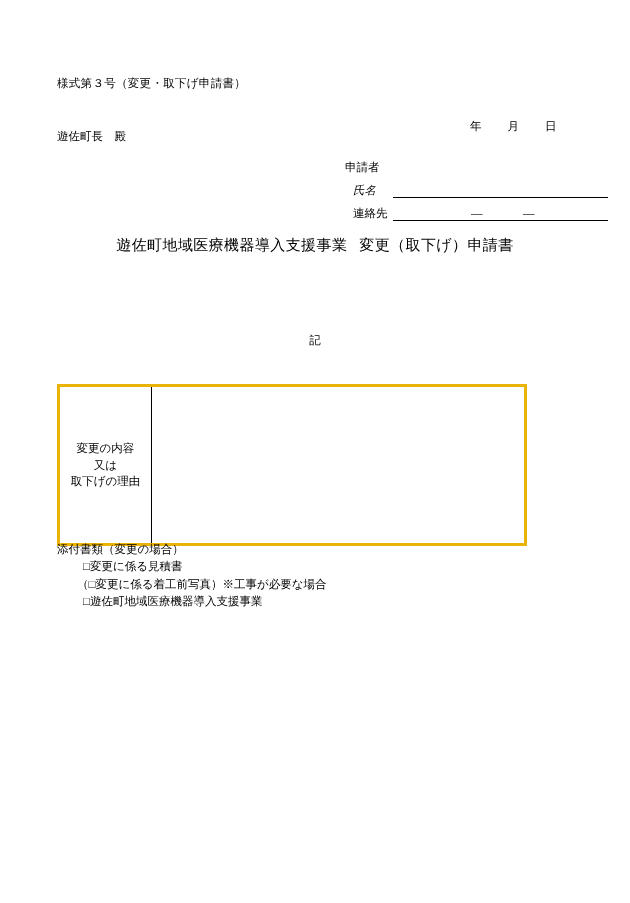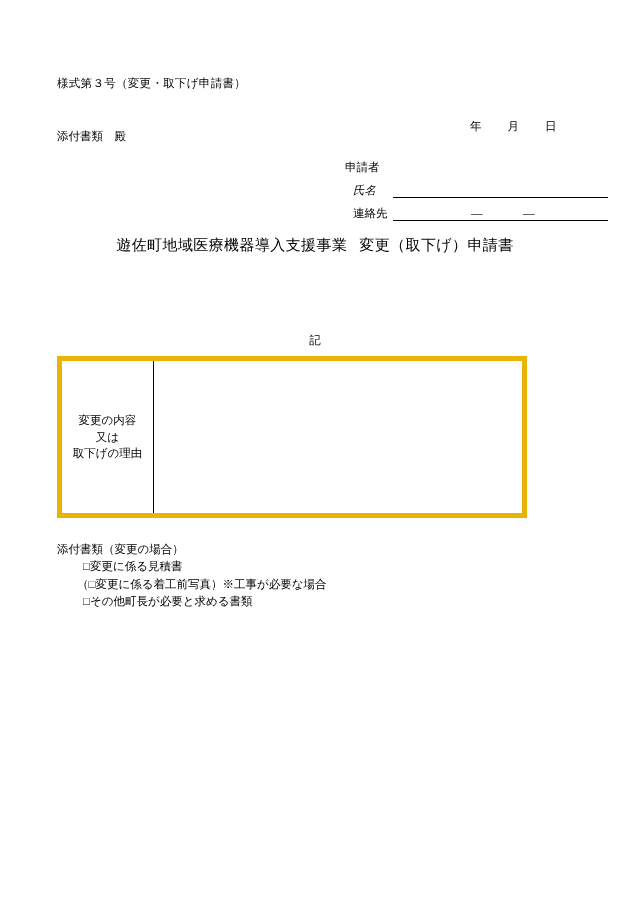--- a/index.html
+++ b/index.html
@@ -128,24 +128,24 @@
     top: 333px;
     width: 630px;
     text-align: center;
     font-size: 11.5px;
   }
 
   
   .tbl {
     position: absolute;
     left: 57px;
-    top: 356px;
+    top: 384px;
     width: 470px;
     height: 162px;
-    border: 5px solid #eab308;
+    border: 3px solid #eab308;
     box-sizing: border-box;
     display: flex;
   }
   .tbl .cell-head {
     width: 92px;
     box-sizing: border-box;
     border-right: 1px solid #000;
     display: flex;
     align-items: center;
     justify-content: center;
@@ -179,21 +179,21 @@
 <body>
 
 <div class="page">
 
   <div class="form-no">様式第３号（変更・取下げ申請書）</div>
 
   <div class="date-line">
     <span>年</span><span class="gap"></span><span>月</span><span class="gap"></span><span>日</span>
   </div>
 
-  <div class="addressee">添付書類　殿</div>
+  <div class="addressee">遊佐町長　殿</div>
 
   <div class="applicant-label">申請者</div>
 
 
   <div class="field name">
     <span class="fl">氏名</span><span class="rule"></span>
   </div>
 
   <div class="field tel">
     <span class="fl">連絡先</span><span class="rule"><span class="dash1">―</span><span class="dash2">―</span></span>
@@ -214,16 +214,16 @@
         <div>取下げの理由</div>
       </div>
     </div>
     <div class="cell-body"></div>
   </div>
 
   <div class="attach">
     <div class="head">添付書類（変更の場合）</div>
     <div class="item">□変更に係る見積書</div>
     <div class="item paren">（□変更に係る着工前写真）※工事が必要な場合</div>
-    <div class="item">□その他町長が必要と求める書類</div>
+    <div class="item">□遊佐町地域医療機器導入支援事業</div>
   </div>
 
 </div>
 
 </body></html>

